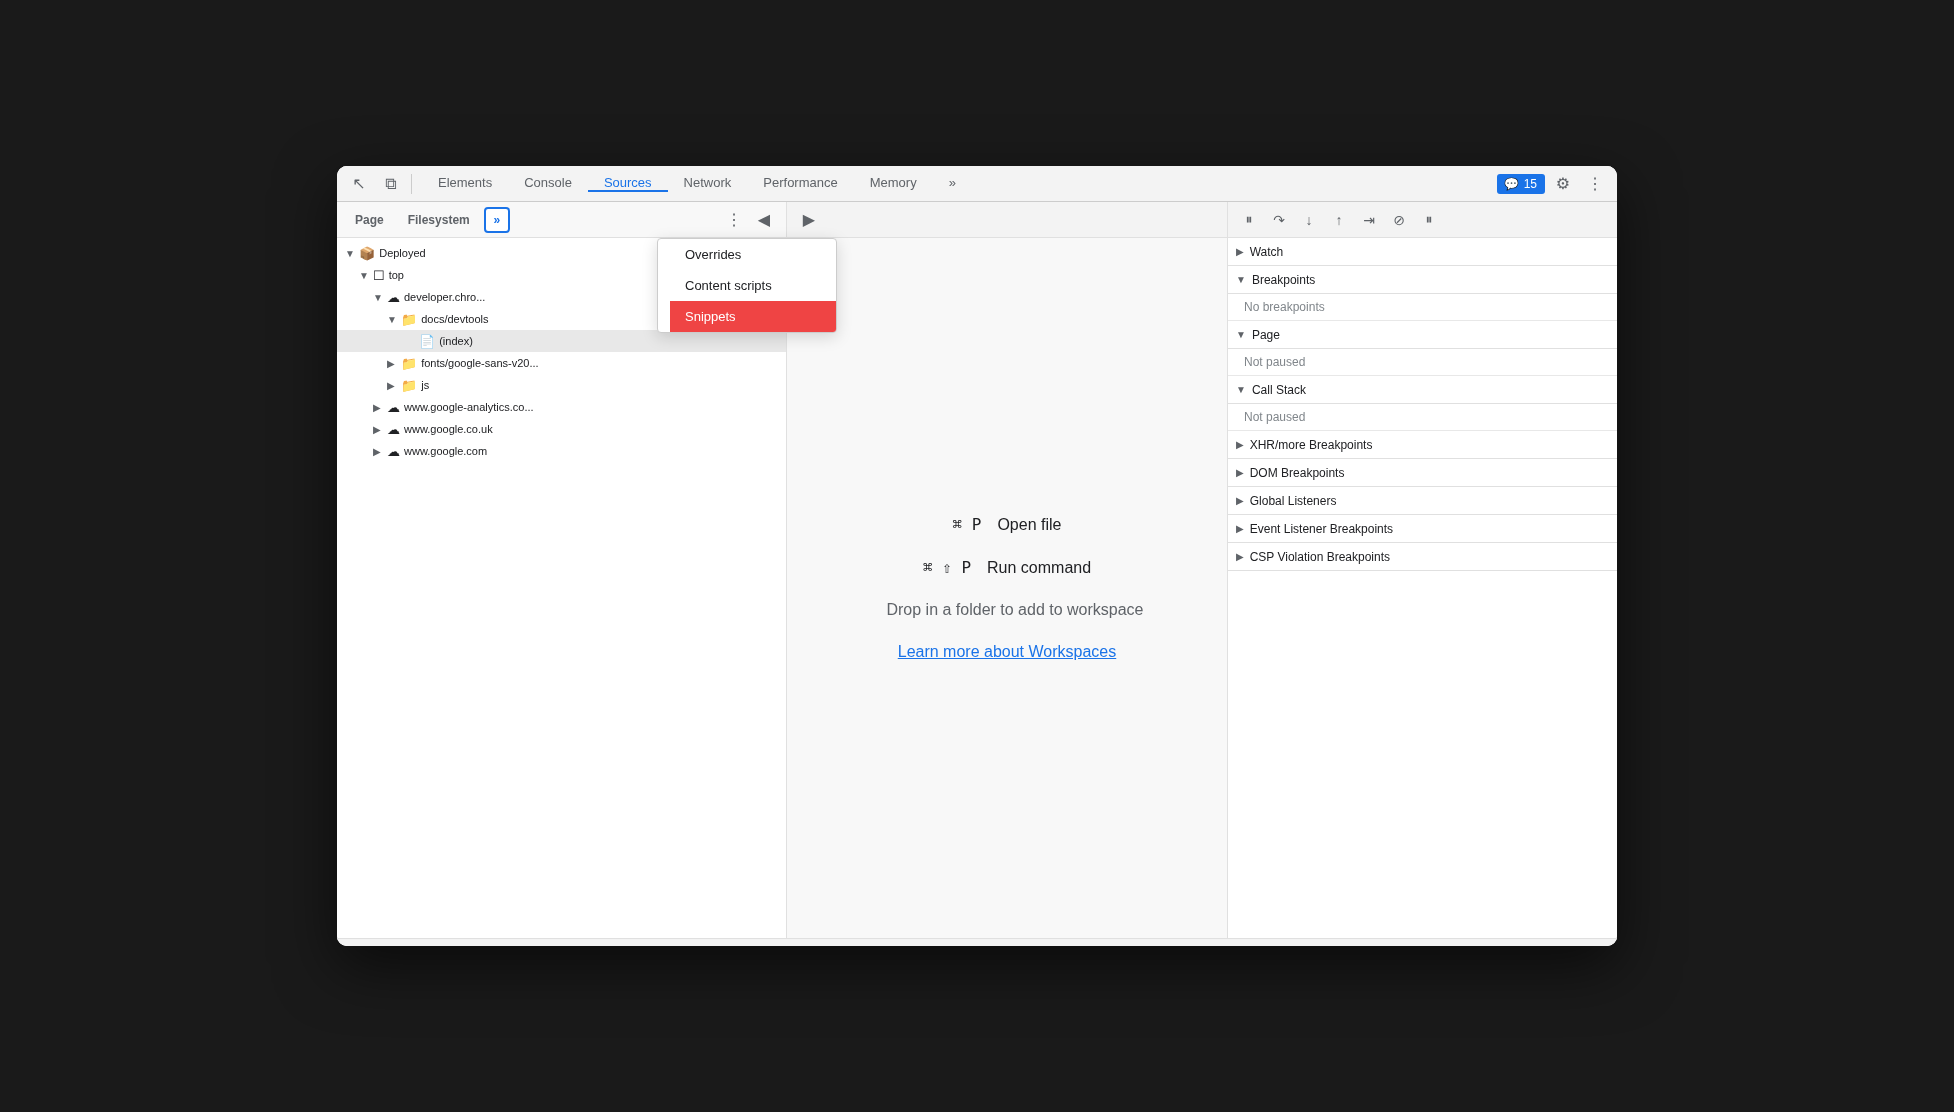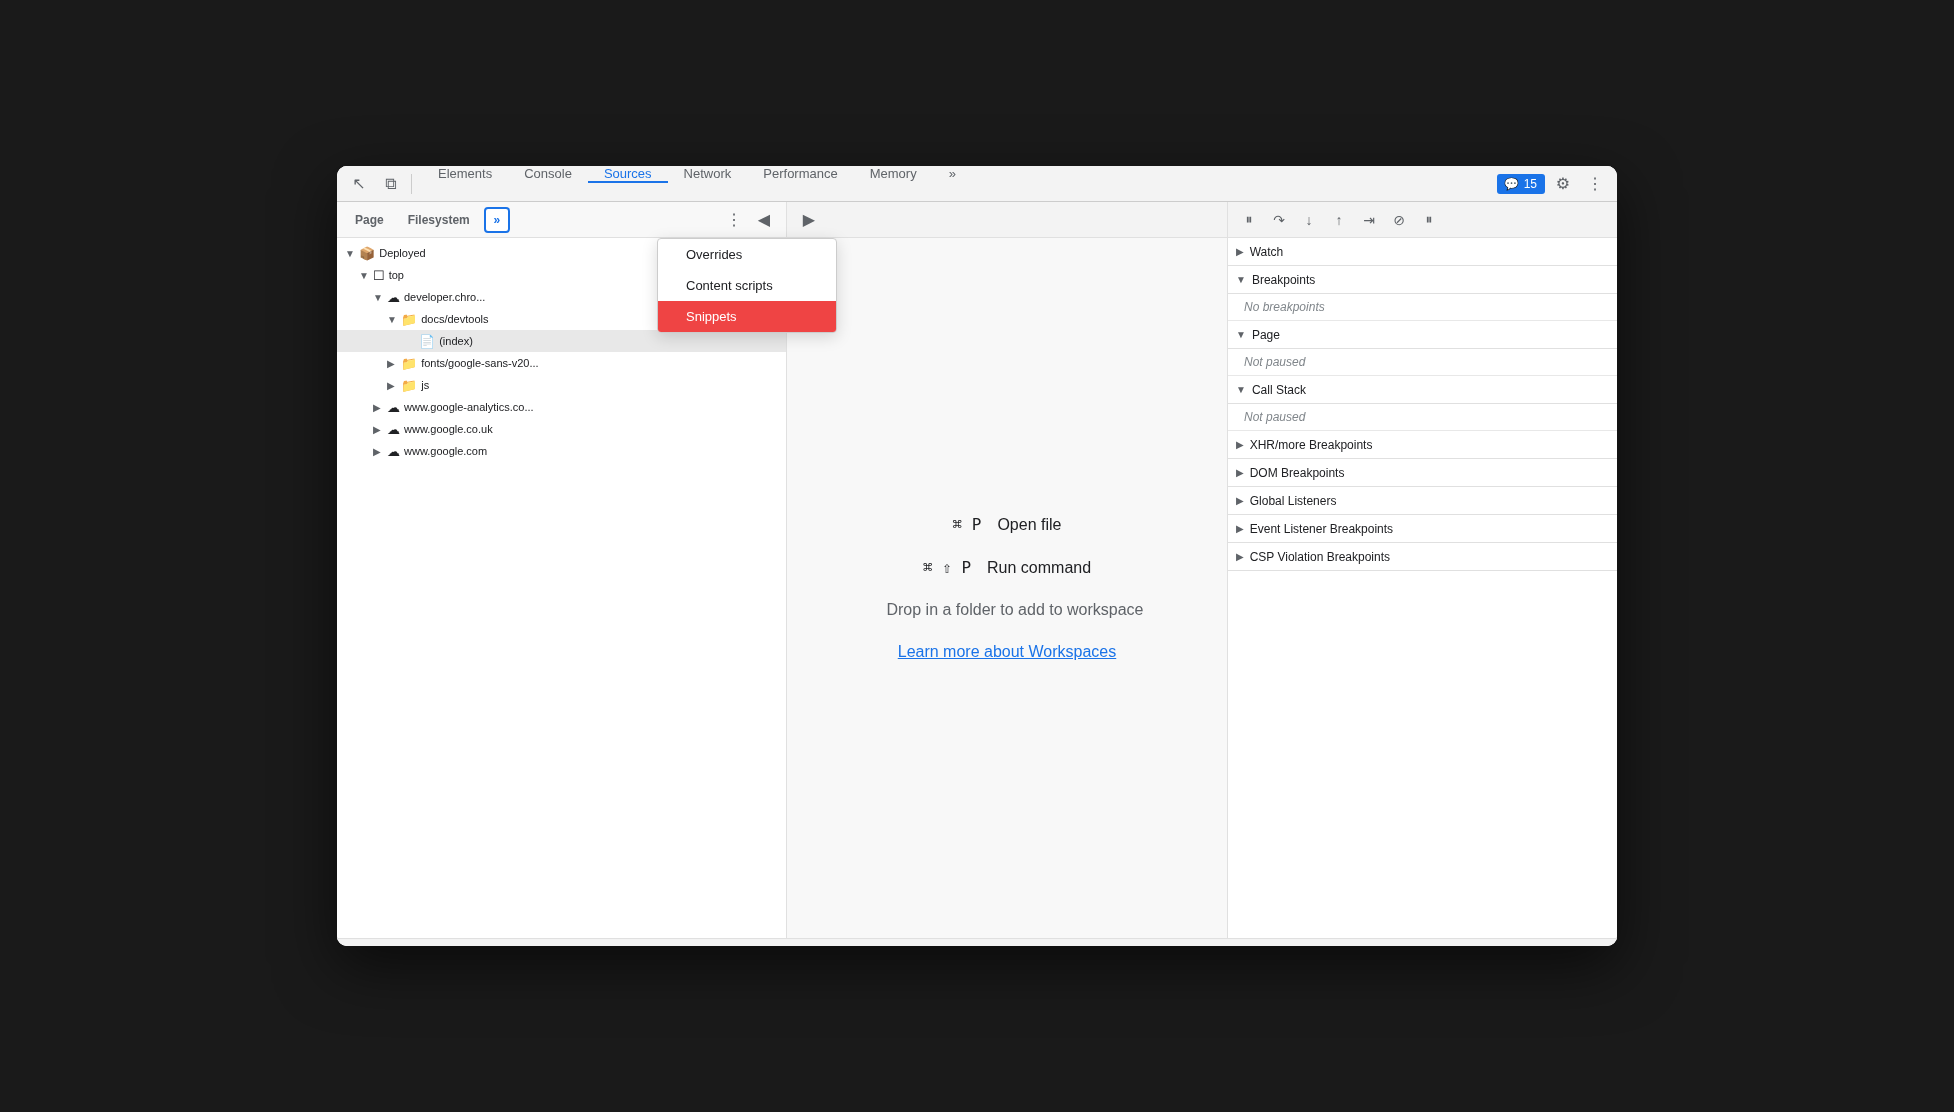--- a/index.html
+++ b/index.html
@@ -91,21 +91,21 @@
     }
     .toolbar-divider {
       width: 1px;
       height: 20px;
       background: #ccc;
       align-self: center;
       margin: 0 2px;
     }
     .tabs-area {
       display: flex;
-      align-items: flex-start;
+      align-items: center;
       flex: 1;
     }
     .tab {
       padding: 0 16px;
       display: flex;
       align-items: center;
       font-size: 13px;
       color: #5f6368;
       cursor: pointer;
       border-bottom: 2px solid transparent;
@@ -319,45 +319,45 @@
       color: #202124;
     }
     .section-arrow {
       margin-right: 6px;
       font-size: 10px;
       color: #5f6368;
     }
     .section-content {
       padding: 6px 16px;
       color: #80868b;
-      font-style: italic;
       font-size: 12px;
       border-bottom: 1px solid #e8e8e8;
     }
     .section-collapsed {
       border-bottom: 1px solid #e0e0e0;
     }
     
     .dropdown-menu {
       position: absolute;
       top: 36px;
       left: 320px;
       background: white;
       border: 1px solid #ccc;
       border-radius: 4px;
       box-shadow: 0 4px 16px rgba(0,0,0,0.15);
       z-index: 100;
       width: 180px;
       overflow: hidden;
     }
     .menu-item {
-      padding: 8px 28px;
+      padding: 8px 15px;
       font-size: 13px;
       color: #202124;
       cursor: pointer;
+      margin-left: 12px;
     }
     .menu-item.active {
       background: #ef4444;
       color: white;
     }
     
     .bottom-bar {
       height: 8px;
       background: #f3f3f3;
       border-top: 1px solid #e0e0e0;

